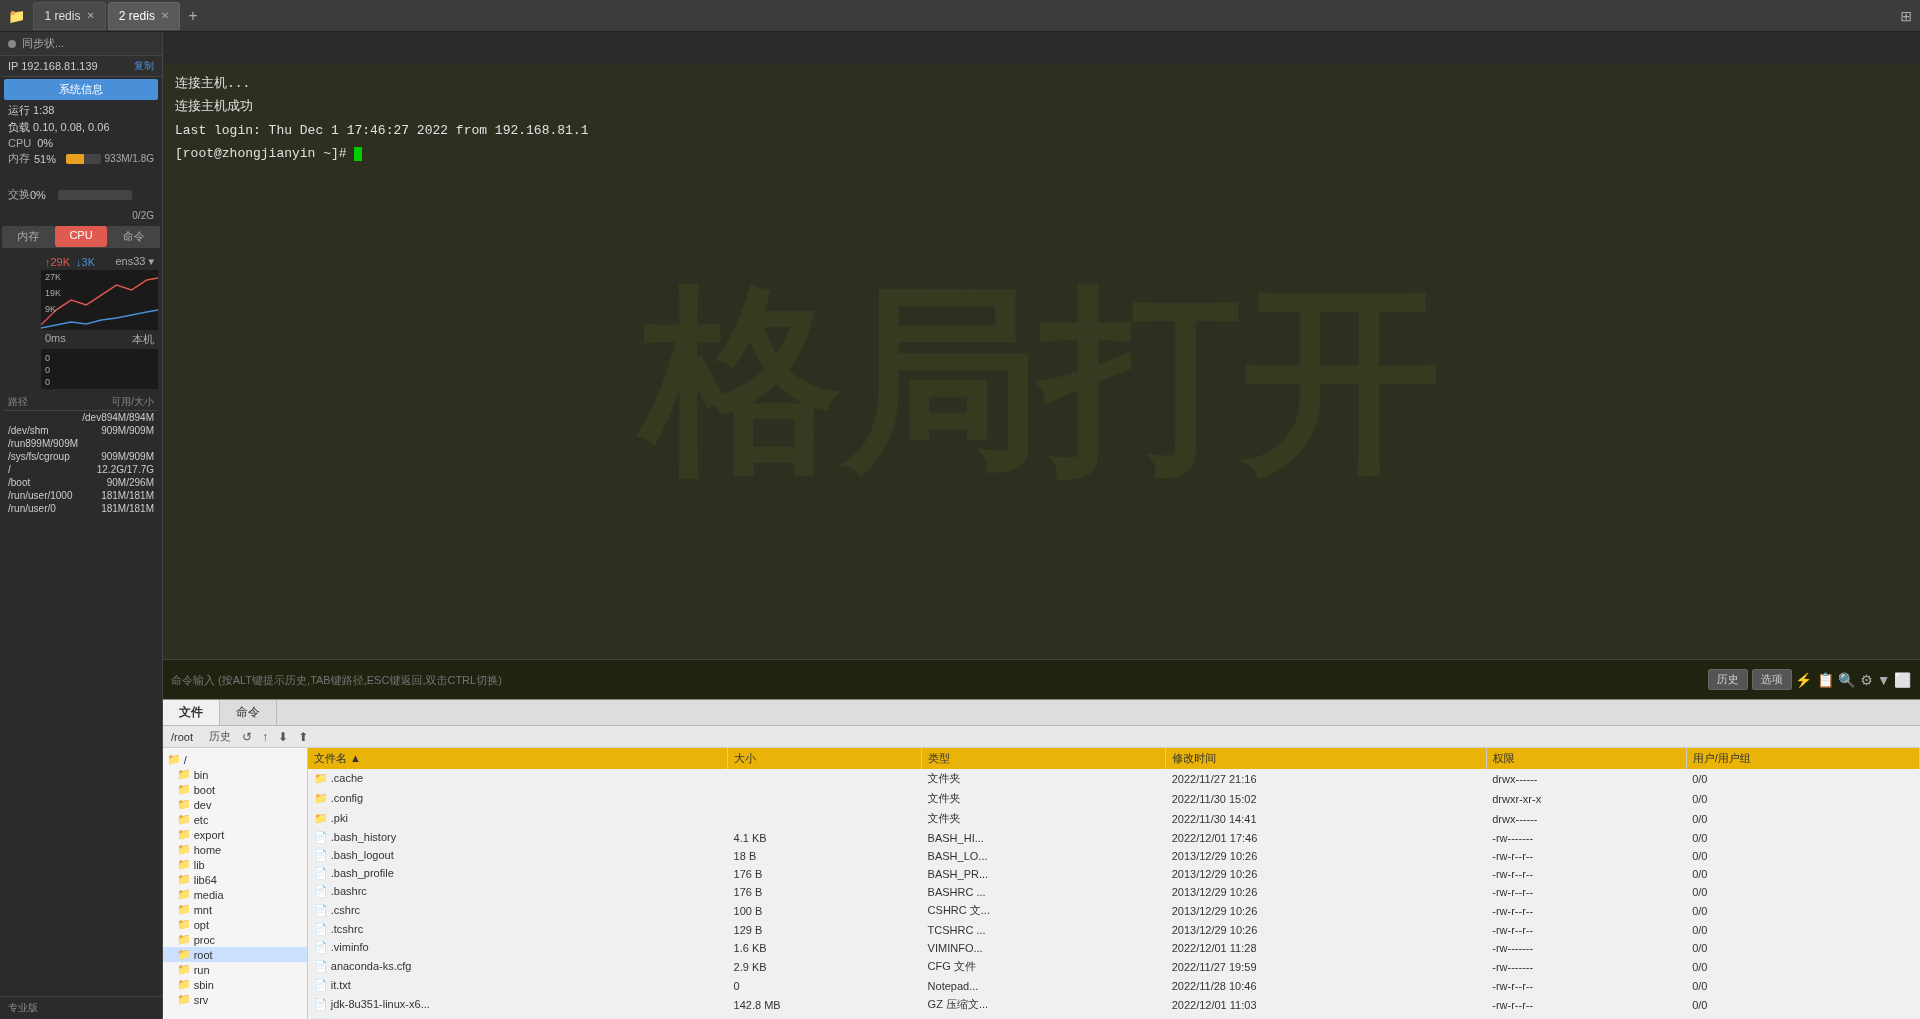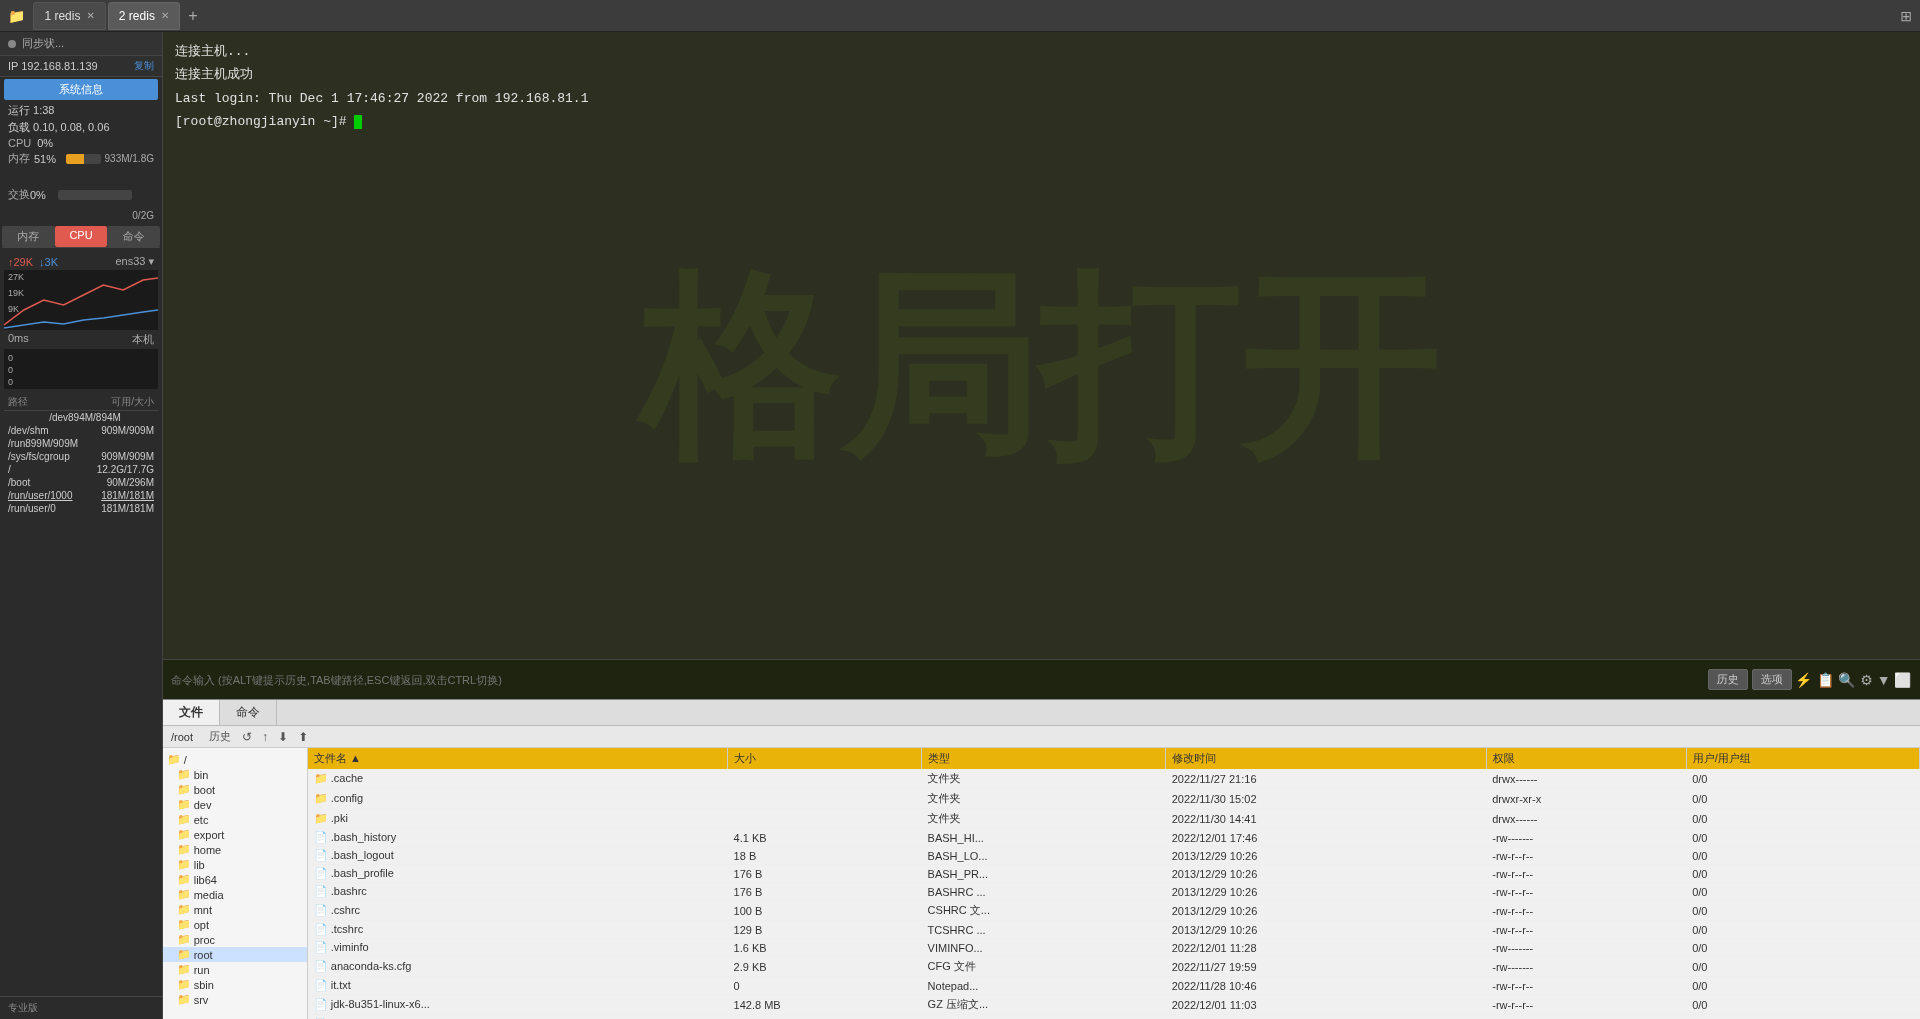--- a/index.html
+++ b/index.html
@@ -11,21 +11,21 @@
     
     #main { display: flex; height: 987px; }
 
     
     #sidebar { width: 163px; background: #2b2b2b; border-right: 1px solid #444; display: flex; flex-direction: column; flex-shrink: 0; }
 
     
     #right-panel { flex: 1; display: flex; flex-direction: column; overflow: hidden; }
 
     
-    #terminal { flex: 1; background: #2d3020; position: relative; overflow: hidden; min-height: 0; }
+    #terminal { flex: 1; background: #2d3020; position: relative; overflow: hidden; min-height: 0; margin-top: 32px; }
     #terminal-bg { position: absolute; top: 0; left: 0; right: 0; bottom: 0; display: flex; align-items: center; justify-content: center; overflow: hidden; }
     #terminal-content { position: absolute; top: 0; left: 0; right: 0; bottom: 40px; padding: 8px 12px; font-family: 'Courier New', monospace; font-size: 13px; color: #e0e0e0; }
     #terminal-bottom { position: absolute; bottom: 0; left: 0; right: 0; height: 40px; background: rgba(30,35,15,0.9); display: flex; align-items: center; padding: 0 8px; border-top: 1px solid #444; }
     #cmd-input { flex: 1; background: transparent; border: none; color: #ccc; font-size: 11px; outline: none; font-family: 'Microsoft YaHei', Arial; }
 
     
     #file-manager { height: 320px; background: #f0f0f0; display: flex; flex-direction: column; border-top: 1px solid #888; flex-shrink: 0; }
     #fm-tabs { display: flex; background: #ddd; border-bottom: 1px solid #bbb; }
     #fm-toolbar { display: flex; align-items: center; padding: 2px 8px; background: #e8e8e8; border-bottom: 1px solid #ccc; gap: 4px; }
     #fm-body { display: flex; flex: 1; overflow: hidden; }
@@ -116,21 +116,21 @@
         <span>内存</span>
       </div>
       <div style="flex:1;text-align:center;padding:3px 0;font-size:11px;color:#fff;cursor:pointer;border-radius:2px;background:#e05a50;">
         <span>CPU</span>
       </div>
       <div style="flex:1;text-align:center;padding:3px 0;font-size:11px;color:#aaa;cursor:pointer;border-radius:2px;background:#444;">
         <span>命令</span>
       </div>
     </div>
 
-    <div style="padding:2px 4px;">
+    <div style="padding:2px 4px;margin-left:37px;">
       <div style="display:flex;align-items:center;font-size:11px;color:#aaa;padding:1px 4px;gap:6px;">
         <span style="color:#e05a50;">↑29K</span>
         <span style="color:#4a90d9;">↓3K</span>
         <span style="margin-left:auto;cursor:pointer;color:#aaa;">ens33 ▾</span>
       </div>
       <div style="height:60px;background:#1a1a1a;margin:1px 0;position:relative;overflow:hidden;">
         <svg width="100%" height="60" viewBox="0 0 155 60" preserveAspectRatio="none">
           <polyline class="net-line net-up" points="0,55 20,40 40,30 60,35 80,25 100,15 120,20 140,10 155,8" style="stroke:#e05a50;stroke-width:1.5;fill:none;"></polyline>
           <polyline class="net-line net-down" points="0,58 20,55 40,52 60,54 80,50 100,48 120,45 140,42 155,40" style="stroke:#4a90d9;stroke-width:1.5;fill:none;"></polyline>
         </svg>
@@ -148,21 +148,21 @@
         <div style="position:absolute;left:4px;top:16px;font-size:9px;color:#aaa;">0</div>
         <div style="position:absolute;left:4px;top:28px;font-size:9px;color:#aaa;">0</div>
       </div>
     </div>
 
     <div style="padding:2px 4px;flex:1;overflow-y:auto;">
       <div style="display:flex;justify-content:space-between;color:#888;font-size:10px;padding:1px 4px;border-bottom:1px solid #444;">
         <span>路径</span>
         <span>可用/大小</span>
       </div>
-      <div style="display:flex;justify-content:center;font-size:10px;color:#ccc;padding:1px 4px;margin-left:8px;">
+      <div style="display:flex;justify-content:flex-end;font-size:10px;color:#ccc;padding:1px 4px;margin-left:8px;">
         <span>/dev</span>
           <span>894M/894M</span>
       </div>
       <div style="display:flex;justify-content:space-between;font-size:10px;color:#ccc;padding:1px 4px;">
         <span>/dev/shm</span>
           <span>909M/909M</span>
       </div>
       <div style="display:flex;font-size:10px;color:#ccc;padding:1px 4px;">
         <span>/run</span>
           <span>899M/909M</span>
@@ -172,21 +172,21 @@
           <span>909M/909M</span>
       </div>
       <div style="display:flex;justify-content:space-between;font-size:10px;color:#ccc;padding:1px 4px;">
         <span>/</span>
           <span>12.2G/17.7G</span>
       </div>
       <div style="display:flex;justify-content:space-between;font-size:10px;color:#ccc;padding:1px 4px;">
         <span>/boot</span>
           <span>90M/296M</span>
       </div>
-      <div style="display:flex;justify-content:space-between;font-size:10px;color:#ccc;padding:1px 4px;text-decoration:underline;">
+      <div style="display:flex;justify-content:space-between;font-size:10px;color:#ccc;padding:1px 4px;">
         <span>/run/user/1000</span>
           <span>181M/181M</span>
       </div>
       <div style="display:flex;justify-content:space-between;font-size:10px;color:#ccc;padding:1px 4px;">
         <span>/run/user/0</span>
           <span>181M/181M</span>
       </div>
     </div>
 
     <div style="padding:4px 8px;font-size:10px;color:#888;border-top:1px solid #444;">

